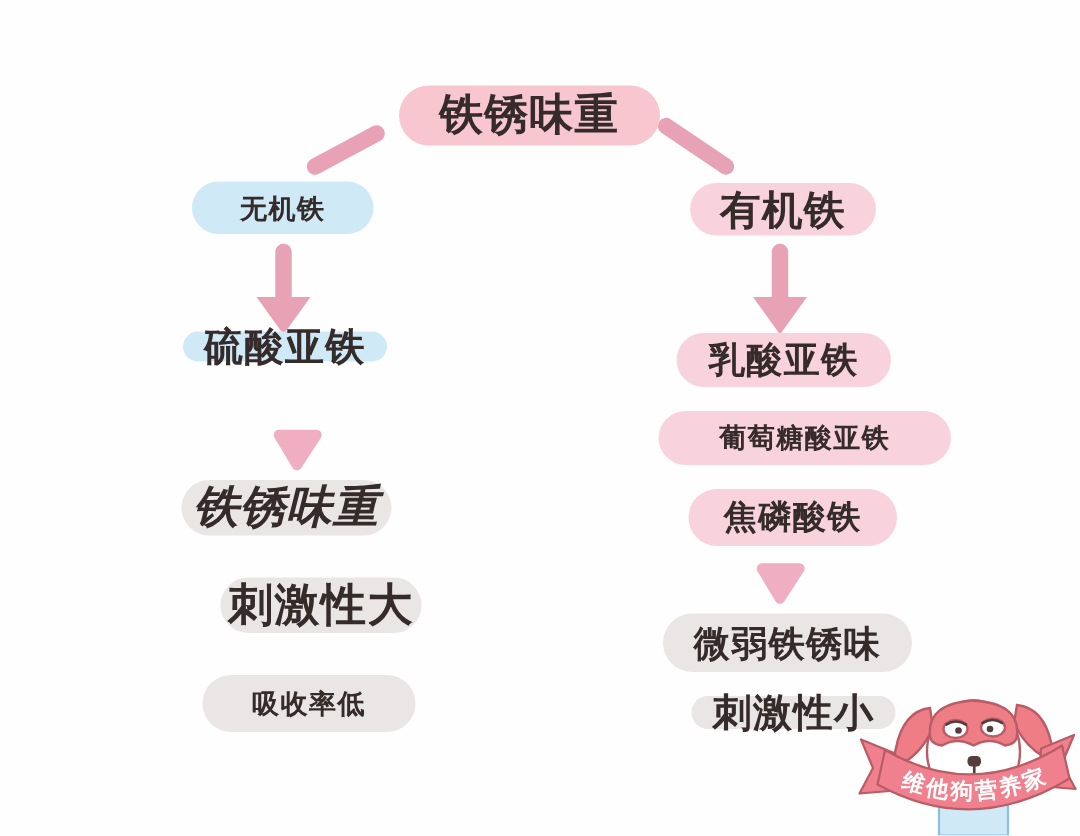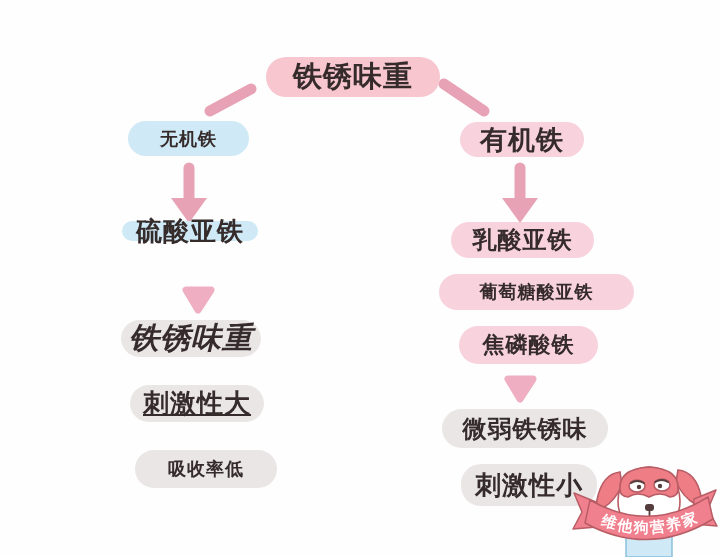--- a/index.html
+++ b/index.html
@@ -28,28 +28,28 @@
   }
   .bg-title{background:var(--title-pill,#f7c6cf);}
   .bg-blue {background:var(--blue-pill,#cfeaf6);}
   .bg-pink {background:var(--pink-pill,#f8d3de);}
   .bg-gray {background:var(--gray-pill,#eae6e6);}
 
   .p-title   {left:266px;top:57px; width:174px;height:40px;font-size:29px;}
   .p-wuji    {left:128px;top:121px;width:121px;height:35px;font-size:18px;}
   .p-liusuan {left:122px;top:221px;width:136px;height:20px;font-size:26px;}
   .p-tiexiu  {left:121px;top:320px;width:140px;height:37px;font-size:30px;font-style:italic;}
-  .p-cijida  {left:130px;top:385px;width:134px;height:37px;font-size:26px;text-decoration:underline;}
+  .p-cijida  {left:147px;top:385px;width:134px;height:37px;font-size:30px;}
   .p-xishou  {left:135px;top:450px;width:142px;height:38px;font-size:18px;}
   .p-youji   {left:460px;top:122px;width:124px;height:35px;font-size:27px;}
   .p-rusuan  {left:451px;top:222px;width:143px;height:36px;font-size:24px;}
   .p-putao   {left:439px;top:274px;width:195px;height:36px;font-size:18px;}
   .p-jiaolin {left:459px;top:326px;width:139px;height:38px;font-size:22px;}
   .p-weiruo  {left:442px;top:409px;width:166px;height:39px;font-size:24px;}
-  .p-cijixiao{left:461px;top:464px;width:136px;height:42px;font-size:26px;}
+  .p-cijixiao{left:461px;top:464px;width:136px;height:22px;font-size:26px;}
 
   .stroke-arrow{stroke:var(--arrow,#e8a2b6);}
   .fill-arrow{fill:var(--arrow,#e8a2b6);}
   .fill-tri{fill:var(--triangle,#efaec2);stroke:var(--triangle,#efaec2);}
 
   .mascot{position:absolute;left:570px;top:438px;width:150px;height:119px;}
   .m-coral{fill:var(--mascot-coral,#ee7d85);stroke:var(--mascot-outline,#b85d65);stroke-width:1.6;}
   .m-white{fill:#ffffff;stroke:var(--mascot-outline,#b85d65);stroke-width:1.6;}
   .m-dark{fill:#553d3d;}
   .m-line{fill:none;stroke:#553d3d;stroke-width:1.8;stroke-linecap:round;}

